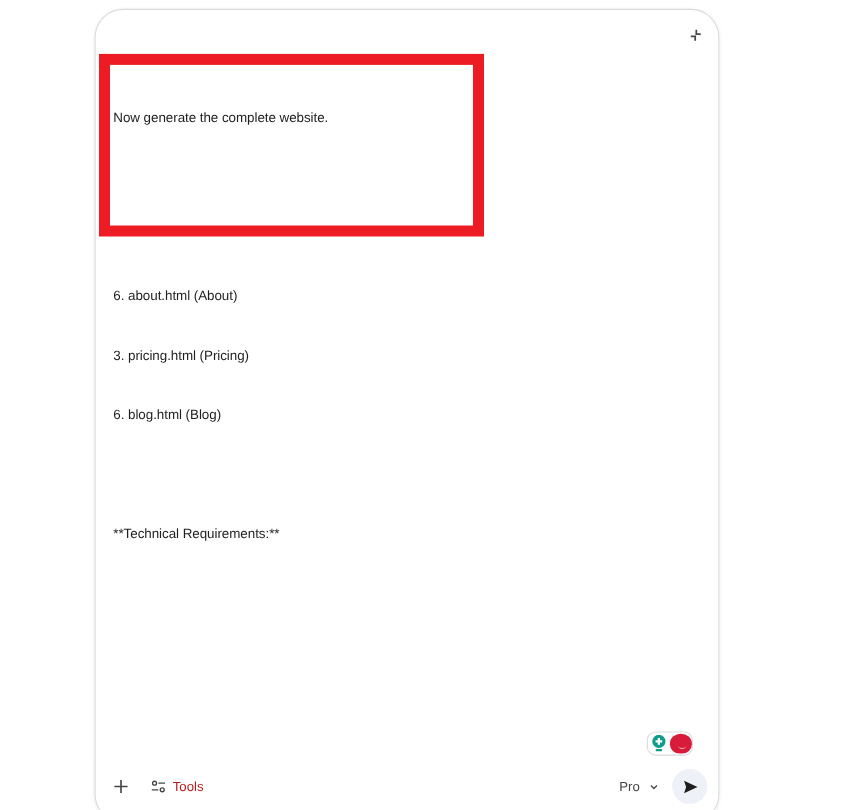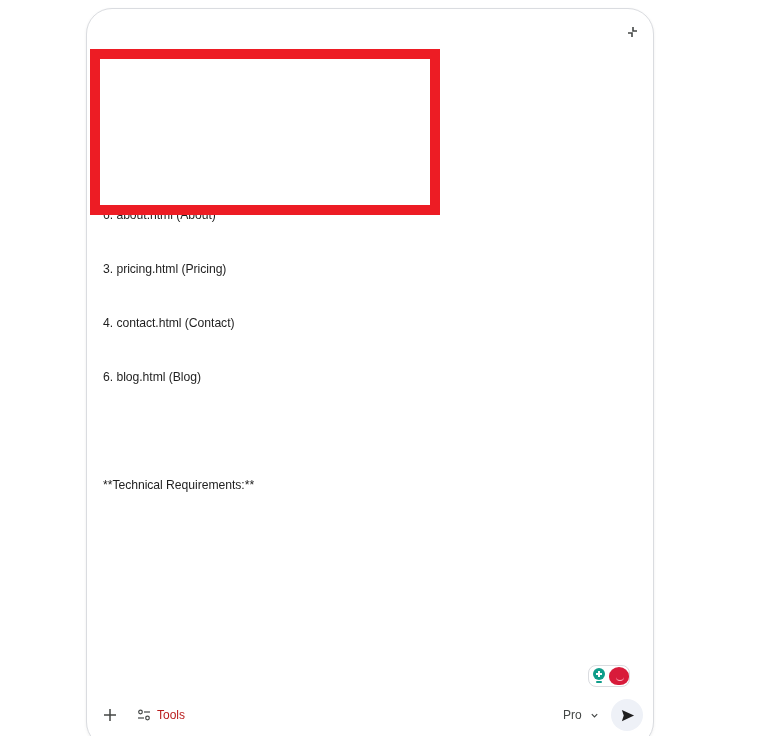--- a/index.html
+++ b/index.html
@@ -69,25 +69,25 @@
   <div class="collapse-btn">
     <svg viewBox="0 0 18 18">
       <path d="M9 4 L9 8 L13 8" fill="none" stroke="#444746" stroke-width="1.6"></path>
       <path d="M8 14 L8 10 L4 10" fill="none" stroke="#444746" stroke-width="1.6"></path>
     </svg>
   </div>
 
   <div class="prompt">
     <div class="highlight-box"></div>
 
+    <span class="line">Now generate the complete website.</span>
     <span class="line"></span>
     <span class="line"></span>
     <span class="line">6. about.html (About)</span>
     <span class="line">3. pricing.html (Pricing)</span>
-    <span class="line">4. contact.html (Contact)</span>
     <span class="line">6. blog.html (Blog)</span>
     <span class="line"></span>
     <span class="line">**Technical Requirements:**</span>
     
     
     
     
     
     
     

